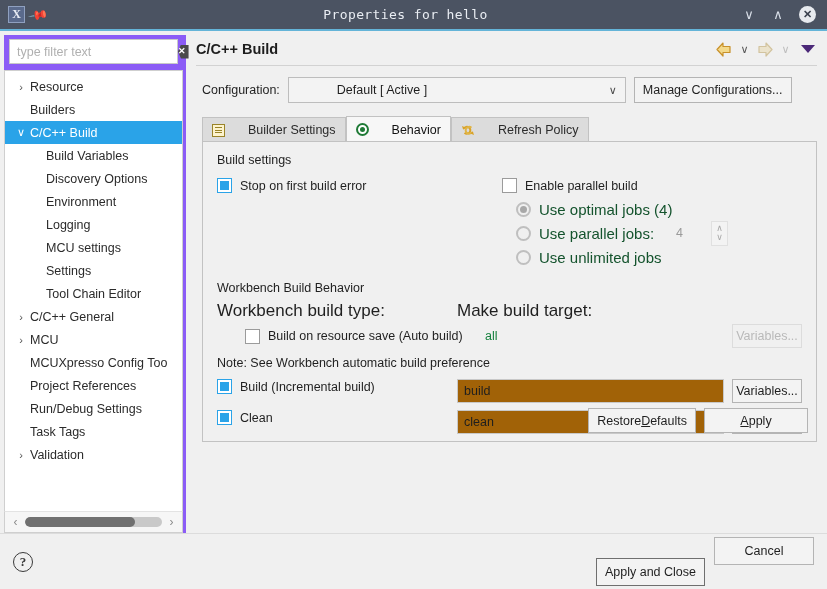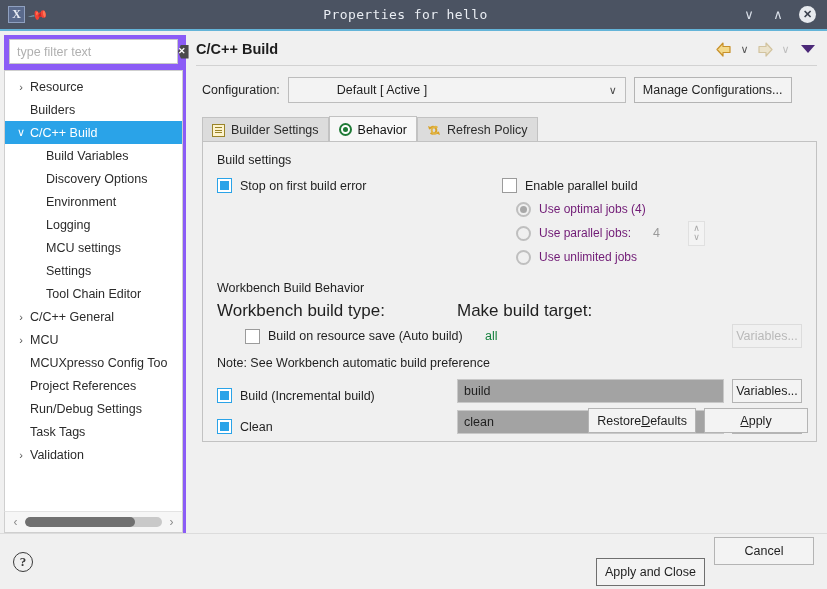--- a/index.html
+++ b/index.html
@@ -193,21 +193,21 @@
     display: inline-flex; align-items: center; justify-content: center;
     padding: 0 8px;
     font-family: "Liberation Sans", sans-serif;
     white-space: nowrap;
   }
 
   
   .tabs-wrap { padding-left: 6px; margin-top: 4px; }
   .tabs { display: flex; align-items: flex-end; }
   .tab {
-    height: 25px; display: flex; align-items: center; gap: 6px;
+    height: 25px; display: flex; align-items: center; gap: 23px;
     padding: 0 9px;
     font-size: 12.5px; color: #2b2b2b;
     background: #dcdcdc;
     border: 1px solid #c2c2c2; border-bottom: none;
     position: relative; top: 1px;
   }
   .tab.active { background: #f7f7f7; color: #111; height: 26px; }
   .tabpanel {
     border: 1px solid #c2c2c2;
     background: #f0f0f0;
@@ -245,44 +245,44 @@
   .cbox.on i { width: 9px; height: 9px; background: #2aa3e8; display: block; }
   .cbox.off { border-color: #9b9b9b; }
   .chk-lbl { font-size: 12.5px; color: #1f1f1f; }
   .radio-row { display: flex; align-items: center; gap: 8px; height: 24px; }
   .rbox {
     width: 15px; height: 15px; flex: 0 0 15px; border-radius: 50%;
     border: 2px solid #bfbfbf; background: #f0f0f0;
     display: flex; align-items: center; justify-content: center;
   }
   .rbox.on i { width: 7px; height: 7px; border-radius: 50%; background: #a8a8a8; display: block; }
-  .dis-text { font-size: 12px; color: #701a75; }
+  .dis-text { font-size: 15px; color: #14532d; }
   .dis-num { font-size: 12.5px; color: #9a9a9a; margin-left: 14px; }
   .spinner {
     width: 17px; height: 25px; margin-left: 20px;
     border: 1px solid #e0e0e0; background: #f3f3f3;
     display: flex; flex-direction: column; align-items: center; justify-content: center;
     color: #a8a8a8; font-size: 9px; line-height: 9px;
   }
 
   .wb-title { font-size: 12.5px; color: #1f1f1f; margin: 12px 0 6px 0; }
   .wb-labels { display: flex; font-size: 17px; color: #1f1f1f; margin-bottom: 3px; }
   .wb-lab-1 { width: 240px; flex: 0 0 240px; }
   .auto-row { display: flex; align-items: center; padding-left: 28px; }
   .auto-left { display: flex; align-items: center; gap: 8px; width: 240px; flex: 0 0 240px; }
   .auto-mid { font-size: 12.5px; color: #15803d; flex: 1 1 auto; }
   .btn-dis {
     background: #f0f0f0; border: 1px solid #dcdcdc; color: #b9b9b9;
   }
   .note { font-size: 12.5px; color: #1f1f1f; margin: 8px 0 9px 0; }
 
-  .build-row { display: flex; align-items: flex-end; margin-bottom: 7px; }
+  .build-row { display: flex; align-items: flex-start; margin-bottom: 7px; }
   .build-left { display: flex; align-items: center; gap: 8px; width: 240px; flex: 0 0 240px; }
   .tfield {
-    flex: 1 1 auto; height: 24px; background: #a3a3a3;
+    flex: 1 1 auto; height: 24px; background: #a16207;
     border: 1px solid #c8c8c8;
     display: flex; align-items: center; padding: 0 6px;
     font-size: 12.5px; color: #1f1f1f;
     margin-right: 8px;
   }
   .btn-var { width: 70px; flex: 0 0 70px; height: 24px; }
 
   .panel-foot {
     position: absolute; right: 8px; bottom: 8px;
     display: flex; gap: 8px;

